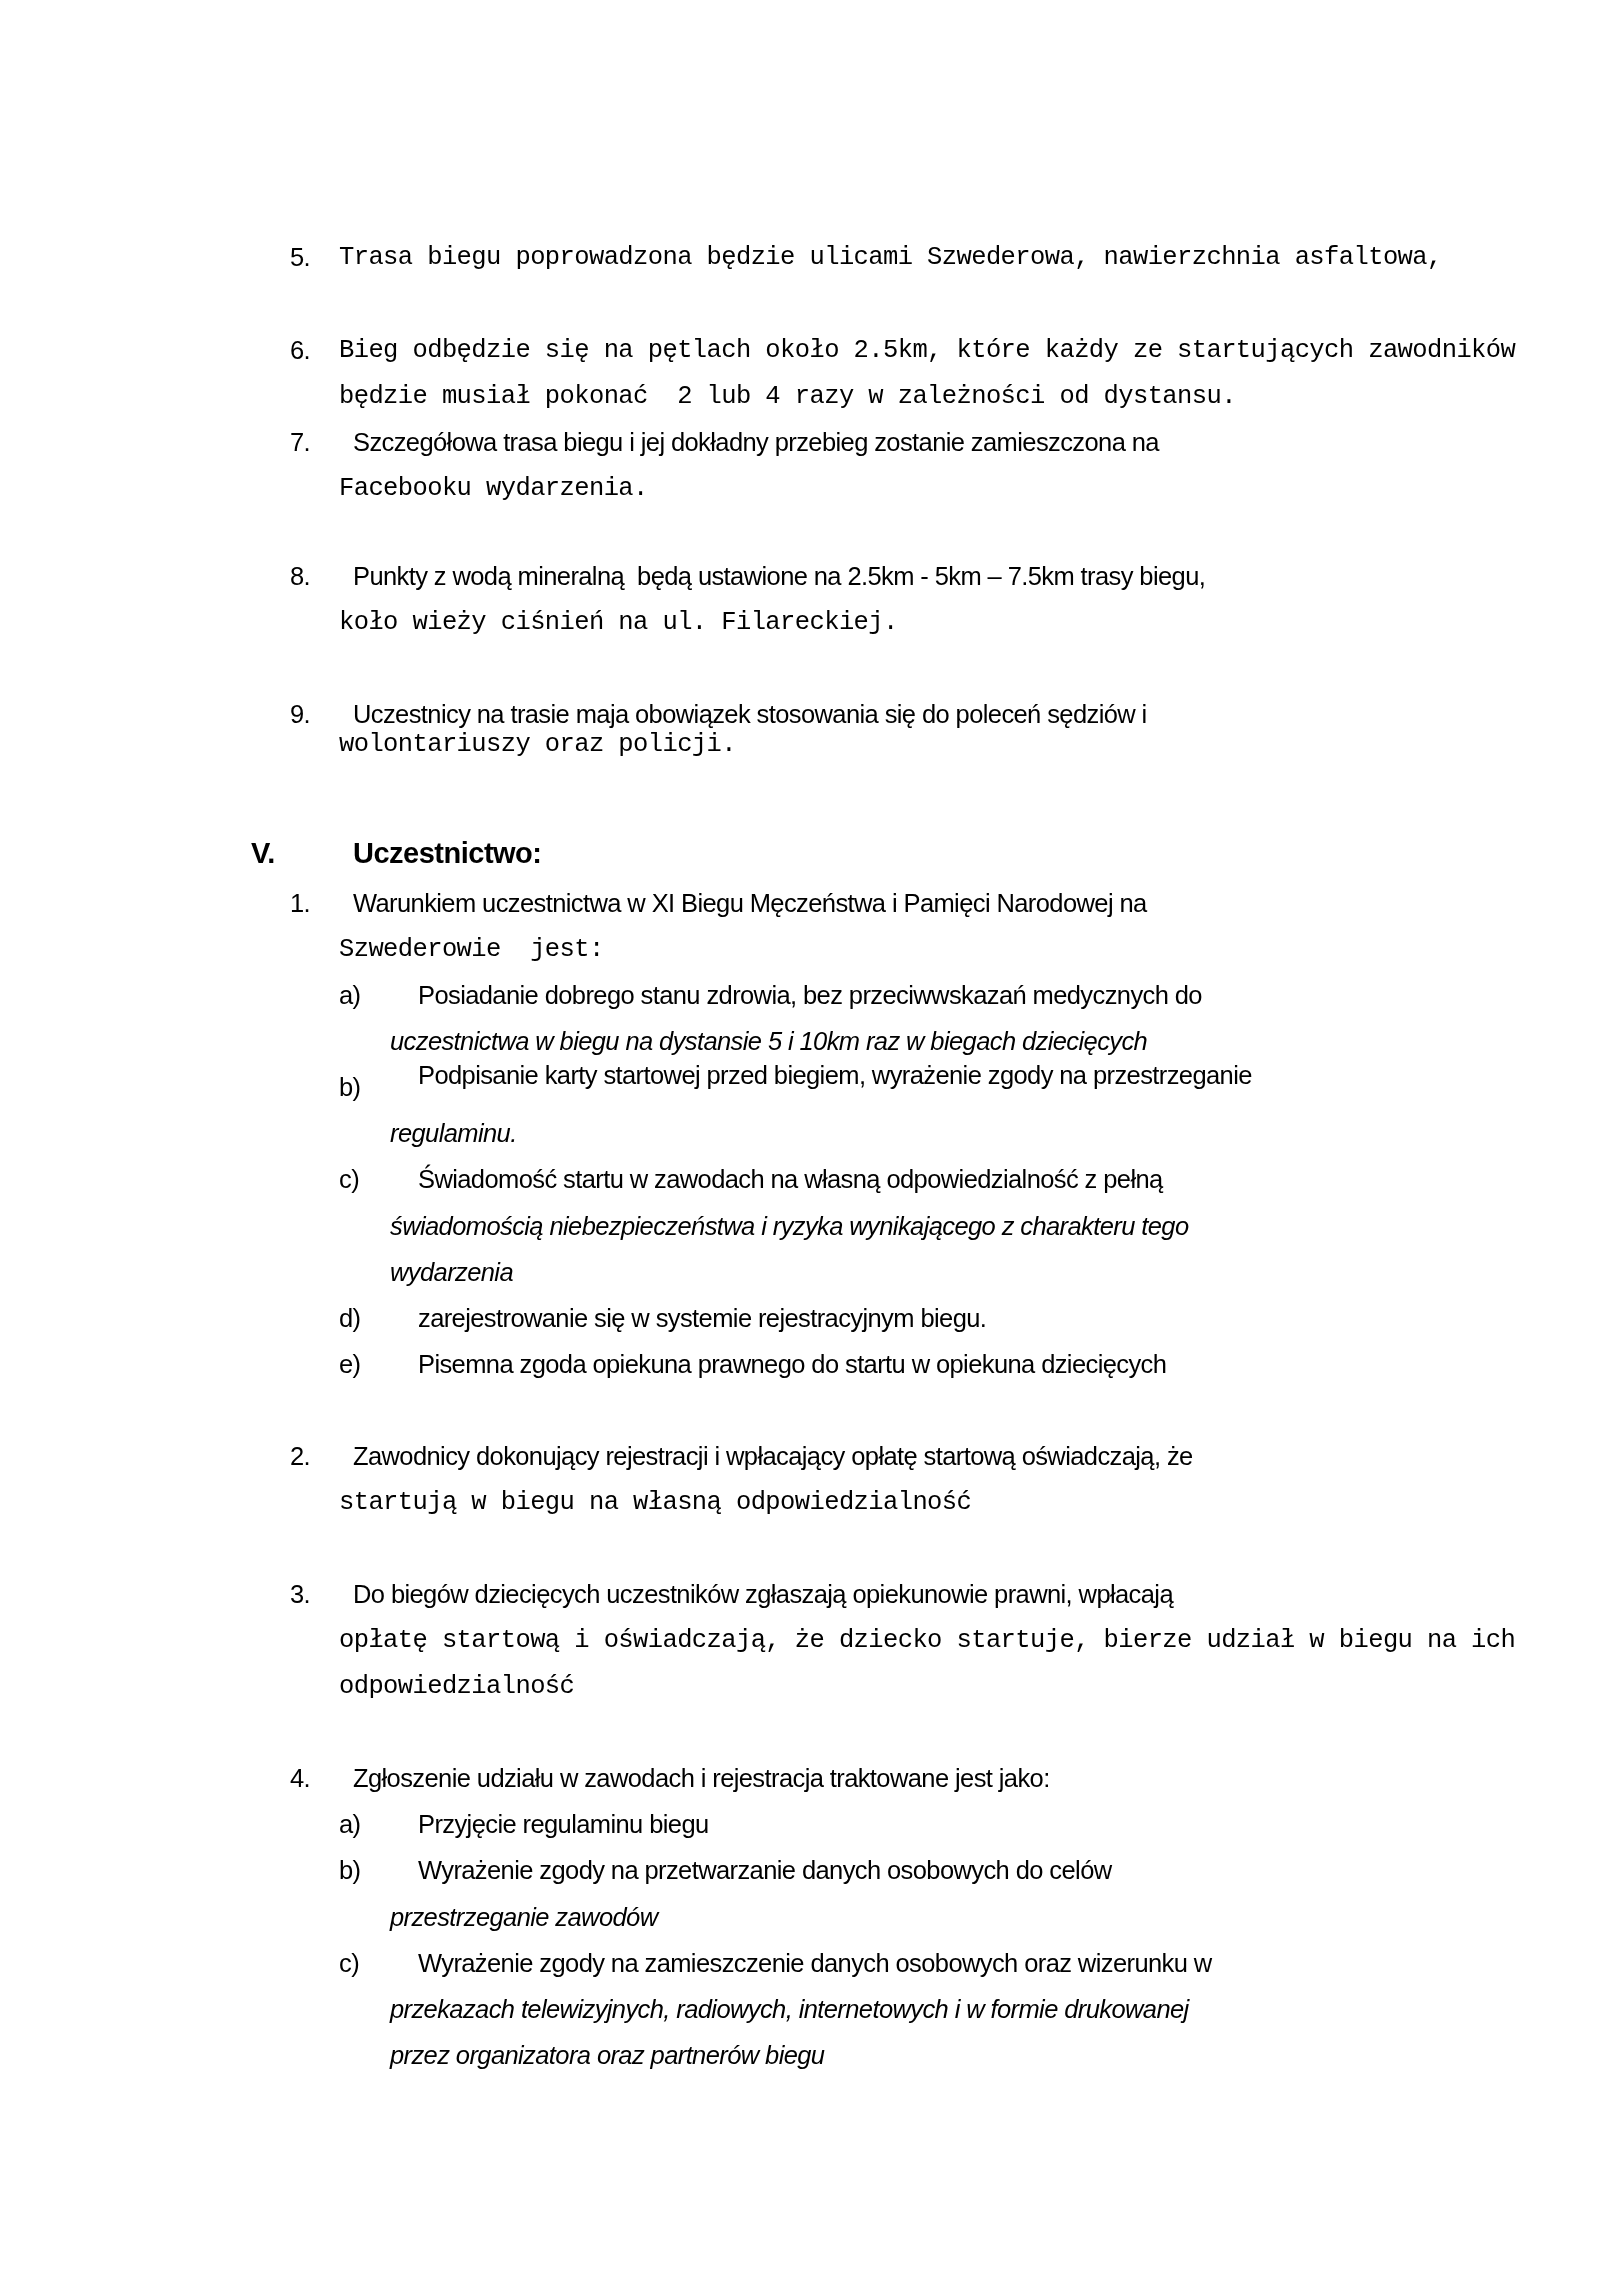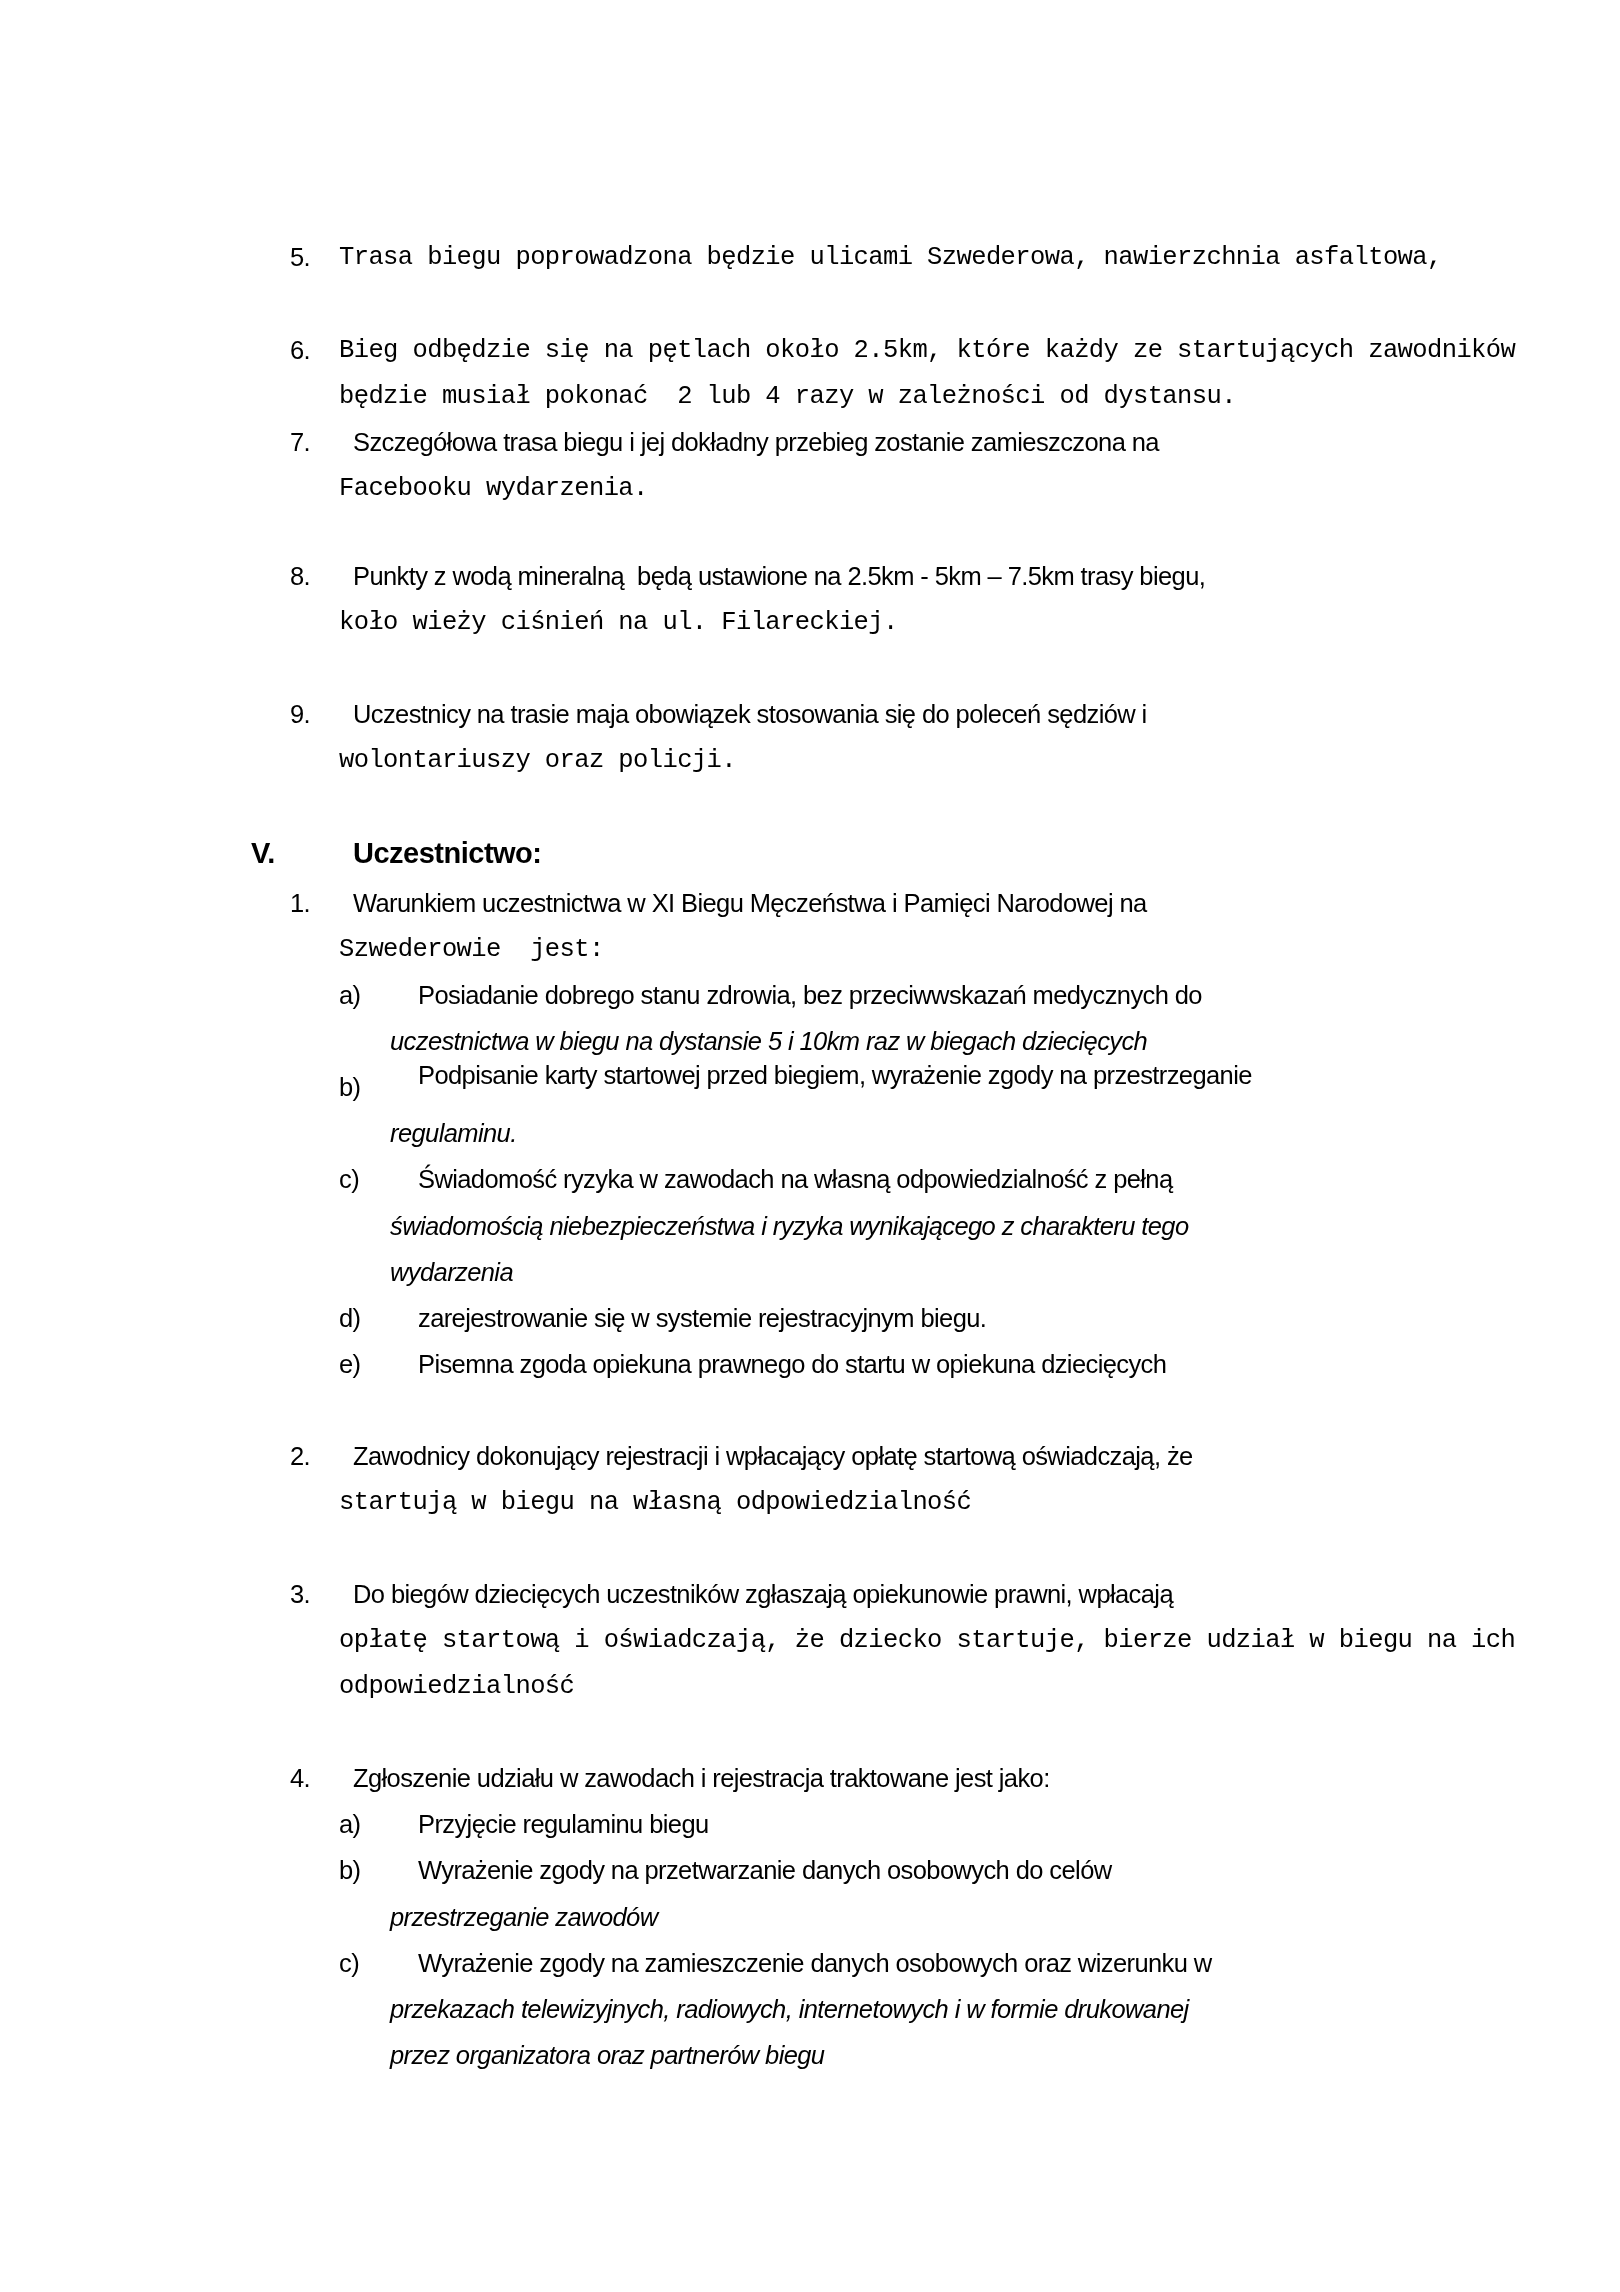--- a/index.html
+++ b/index.html
@@ -77,21 +77,21 @@
 
   <div>
     <span class="line num" style="top:560px">8.</span>
     <span class="line txt-indent" style="top:560px">Punkty z wodą mineralną  będą ustawione na 2.5km - 5km – 7.5km trasy biegu,</span>
     <span class="line txt" style="top:606px">koło wieży ciśnień na ul. Filareckiej.</span>
   </div>
 
   <div>
     <span class="line num" style="top:698px">9.</span>
     <span class="line txt-indent" style="top:698px">Uczestnicy na trasie maja obowiązek stosowania się do poleceń sędziów i</span>
-    <span class="line txt" style="top:744px">wolontariuszy oraz policji.</span>
+    <span class="line txt" style="top:728px">wolontariuszy oraz policji.</span>
   </div>
 
   <div>
     <span class="heading-num" style="top:836px">V.</span>
     <span class="heading-title" style="top:836px">Uczestnictwo:</span>
   </div>
 
   <div>
     <span class="line num" style="top:887px">1.</span>
     <span class="line txt-indent" style="top:887px">Warunkiem uczestnictwa w XI Biegu Męczeństwa i Pamięci Narodowej na</span>
@@ -104,21 +104,21 @@
     </div>
 
     <div>
       <span class="line sub-letter" style="top:1071px">b)</span>
       <span class="line sub-txt" style="top:1059px">Podpisanie karty startowej przed biegiem, wyrażenie zgody na przestrzeganie</span>
       <span class="line sub-cont" style="top:1117px">regulaminu.</span>
     </div>
 
     <div>
       <span class="line sub-letter" style="top:1163px">c)</span>
-      <span class="line sub-txt" style="top:1163px">Świadomość ryzyka w zawodach na własną odpowiedzialność z pełną</span>
+      <span class="line sub-txt" style="top:1163px">Świadomość startu w zawodach na własną odpowiedzialność z pełną</span>
       <span class="line sub-cont" style="top:1210px">świadomością niebezpieczeństwa i ryzyka wynikającego z charakteru tego</span>
       <span class="line sub-cont" style="top:1256px">wydarzenia</span>
     </div>
 
     <div>
       <span class="line sub-letter" style="top:1302px">d)</span>
       <span class="line sub-txt" style="top:1302px">zarejestrowanie się w systemie rejestracyjnym biegu.</span>
     </div>
 
     <div>

